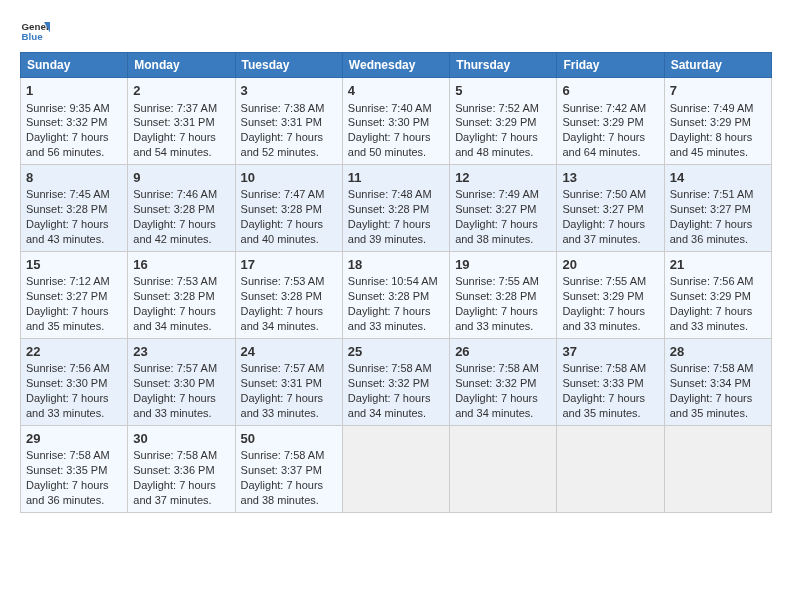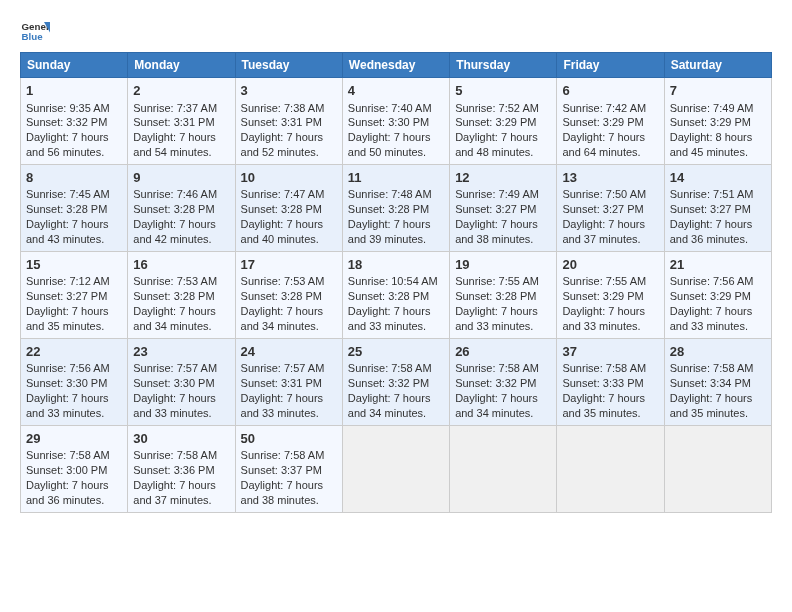--- a/index.html
+++ b/index.html
@@ -303,21 +303,21 @@
         <span class="day-num">28</span>
         <span>Sunrise: 7:58 AM</span><br>
         <span>Sunset: 3:34 PM</span><br>
         <span>Daylight: 7 hours and 35 minutes.</span>
       </td>
         </tr>
         <tr>
           <td>
         <span class="day-num">29</span>
         <span>Sunrise: 7:58 AM</span><br>
-        <span>Sunset: 3:00 PM</span><br>
+        <span>Sunset: 3:35 PM</span><br>
         <span>Daylight: 7 hours and 36 minutes.</span>
       </td>
           <td>
         <span class="day-num">30</span>
         <span>Sunrise: 7:58 AM</span><br>
         <span>Sunset: 3:36 PM</span><br>
         <span>Daylight: 7 hours and 37 minutes.</span>
       </td>
           <td>
         <span class="day-num">50</span>

